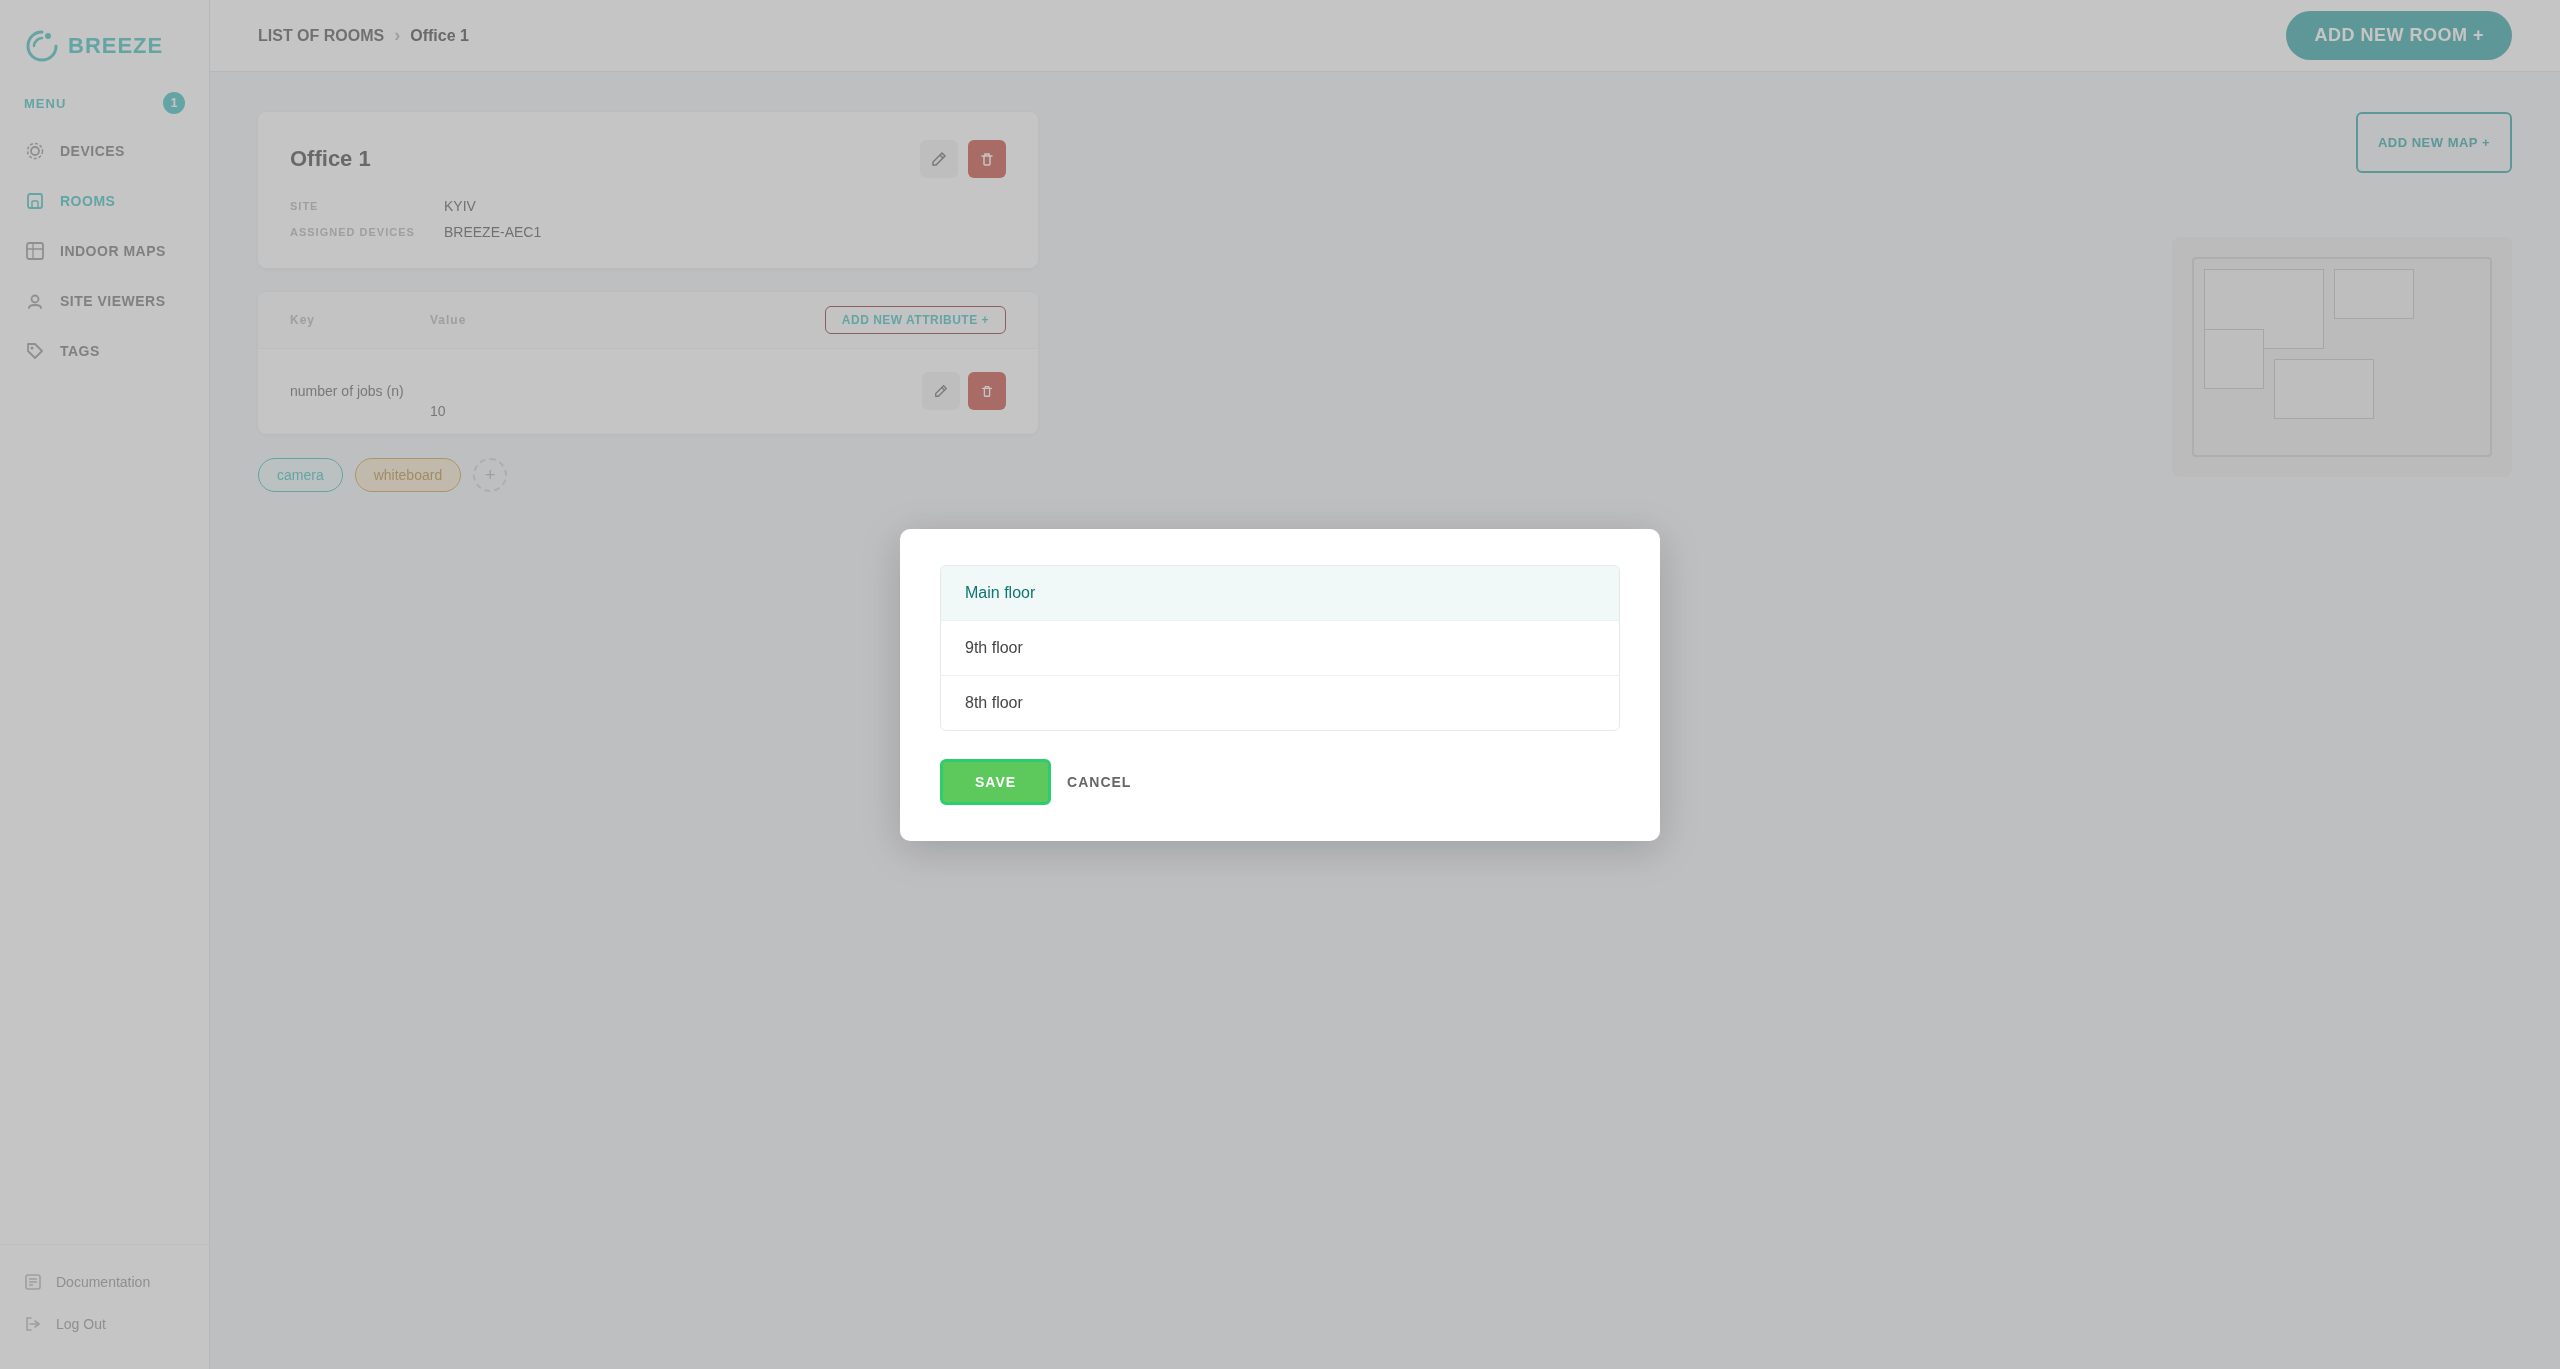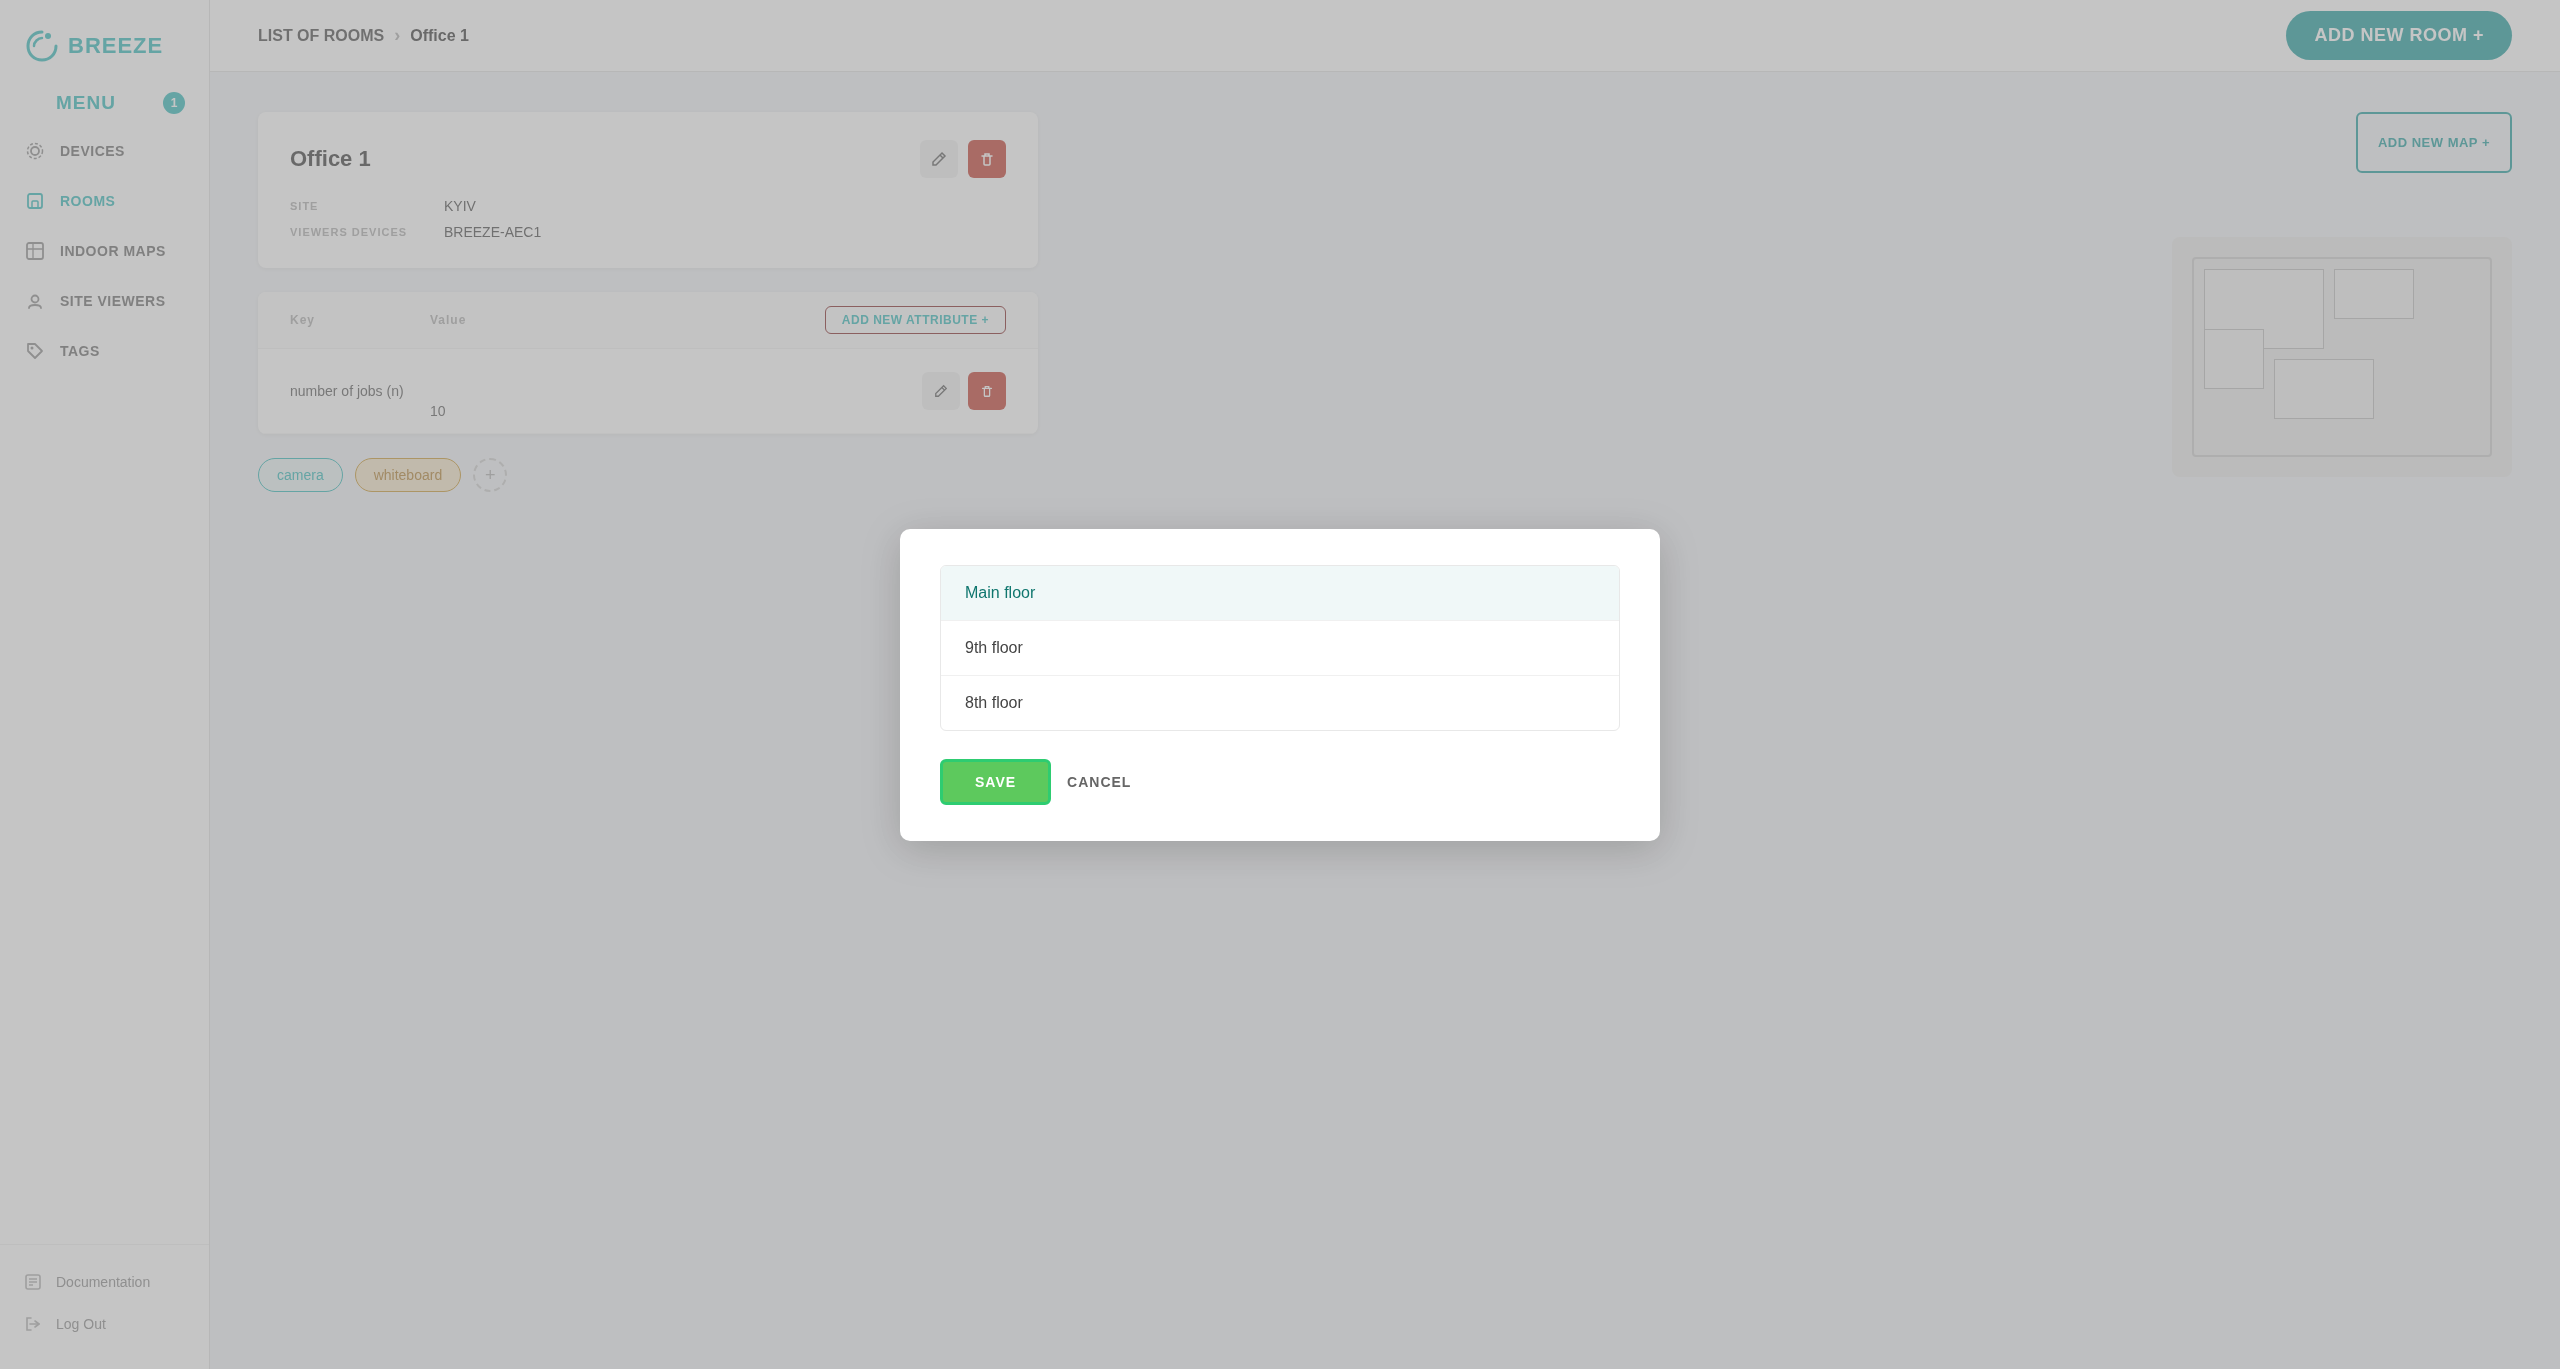--- a/index.html
+++ b/index.html
@@ -39,25 +39,24 @@
       color: #2ab5b5;
       letter-spacing: 1px;
     }
     .sidebar-menu-header {
       padding: 8px 24px 4px;
       display: flex;
       align-items: center;
       justify-content: space-between;
     }
     .sidebar-menu-label {
-      font-size: 19px;
+      font-size: 13px;
       font-weight: 700;
       color: #2ab5b5;
       letter-spacing: 1px;
-      margin-left: 32px;
     }
     .sidebar-menu-badge {
       width: 22px;
       height: 22px;
       background: #2ab5b5;
       border-radius: 50%;
       display: flex;
       align-items: center;
       justify-content: center;
       font-size: 12px;
@@ -538,21 +537,21 @@
             </svg>
           </button>
         </div>
       </div>
       <div class="room-info">
         <div class="room-info-row">
           <span class="info-label">SITE</span>
           <span class="info-value">KYIV</span>
         </div>
         <div class="room-info-row">
-          <span class="info-label">VIEWERS DEVICES</span>
+          <span class="info-label">ASSIGNED DEVICES</span>
           <span class="info-value">BREEZE-AEC1</span>
         </div>
       </div>
     </div>
 
     <div class="attr-section">
       <div class="attr-header">
         <div class="attr-cols">
           <span class="attr-col-header">Key</span>
           <span class="attr-col-header">Value</span>

